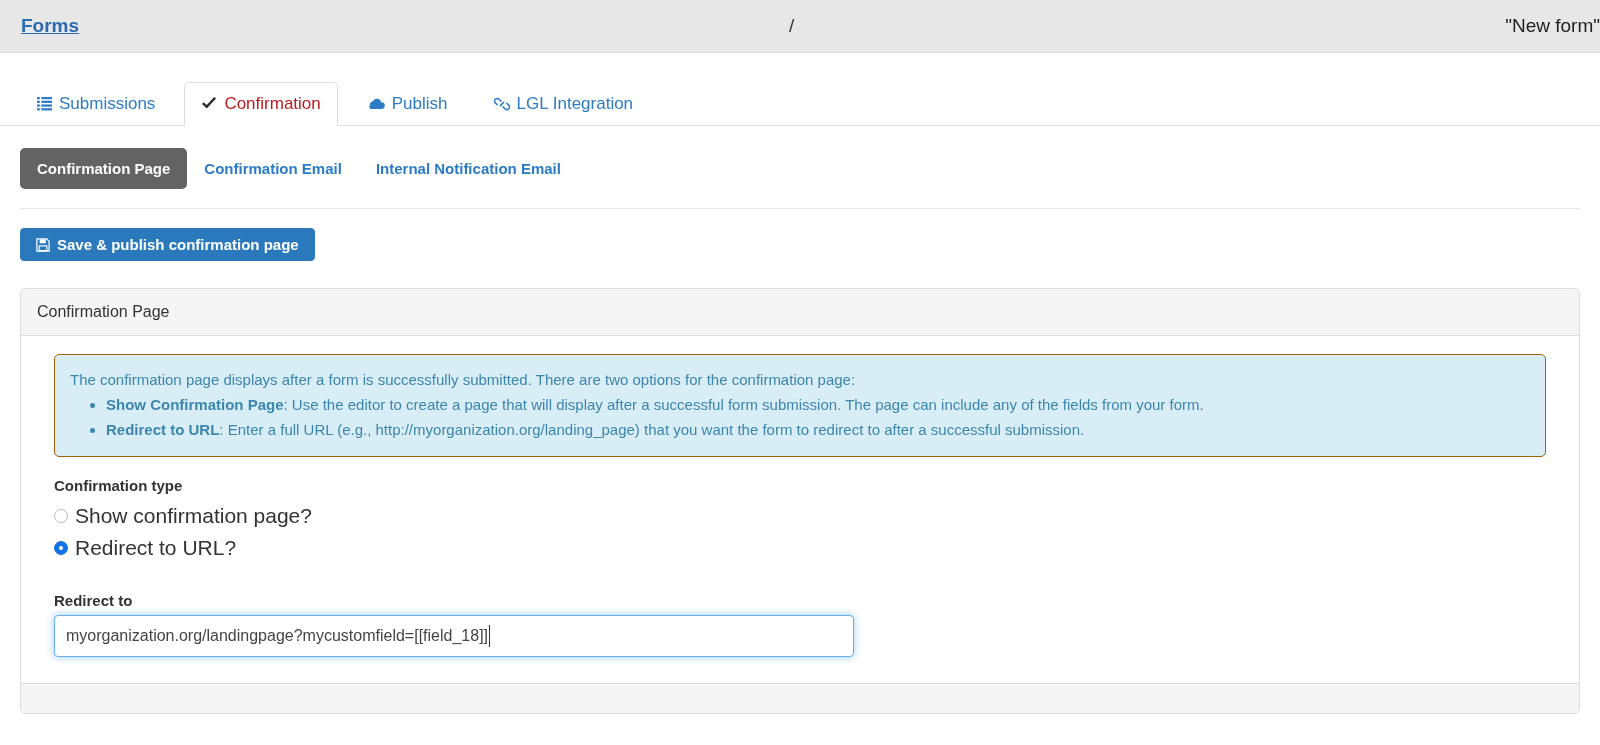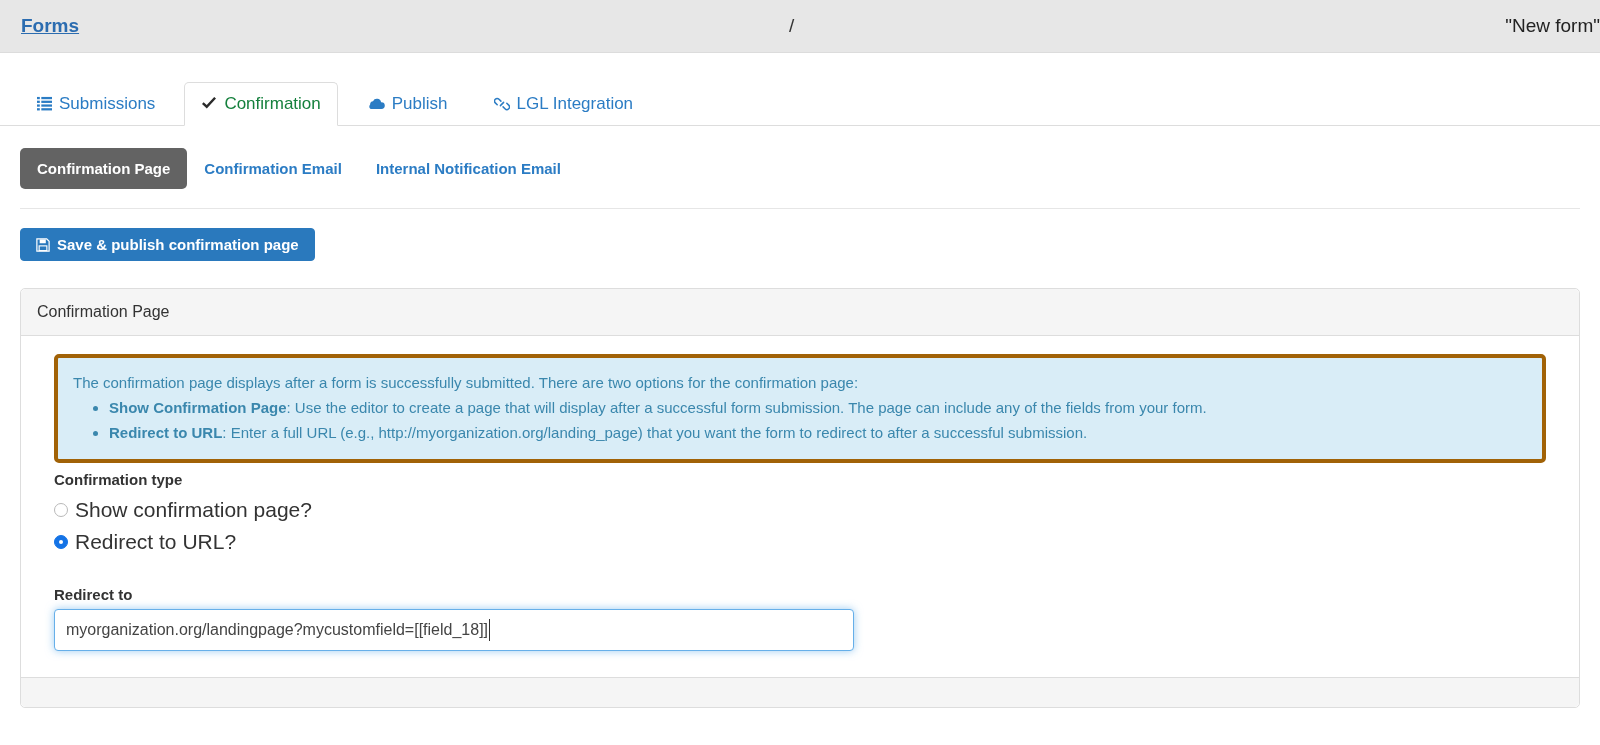--- a/index.html
+++ b/index.html
@@ -56,21 +56,21 @@
     padding: 12px 16px 13px 16px;
     font-size: 17px;
     color: #2b7cc4;
     cursor: pointer;
     border: 1px solid transparent;
     border-radius: 5px 5px 0 0;
     line-height: 1;
     z-index: 1;
   }
   .tab.active {
-    color: #15803d;
+    color: #b91c1c;
     background: #ffffff;
     border-color: #dddddd;
     border-bottom-color: #ffffff;
     cursor: default;
     z-index: 3;
   }
   .tab .ticon { display: inline-flex; align-items: center; }
 
   
   .subtabs {
@@ -137,37 +137,37 @@
   .panel-foot {
     background: #f5f5f5;
     border-top: 1px solid #dddddd;
     border-radius: 0 0 5px 5px;
     height: 30px;
   }
 
   
   .alert-info {
     background: #d9edf7;
-    border: 4px solid #a16207;
+    border: 1px solid #a16207;
     border-radius: 5px;
     color: #3a87ad;
     font-size: 15px;
     line-height: 1.68;
     padding: 12px 11px 13px 15px;
   }
   .alert-info ul { margin: 0; padding-left: 36px; }
   .alert-info li { margin: 0; }
   .alert-info b { font-weight: bold; }
 
   
   .field-label {
     font-size: 15px;
     font-weight: bold;
     color: #333333;
-    margin-top: 8px;
+    margin-top: 20px;
     margin-bottom: 6px;
   }
   .radio-row {
     display: flex;
     align-items: center;
     gap: 7px;
     font-size: 21px;
     color: #333333;
     padding: 4px 0;
     cursor: pointer;

